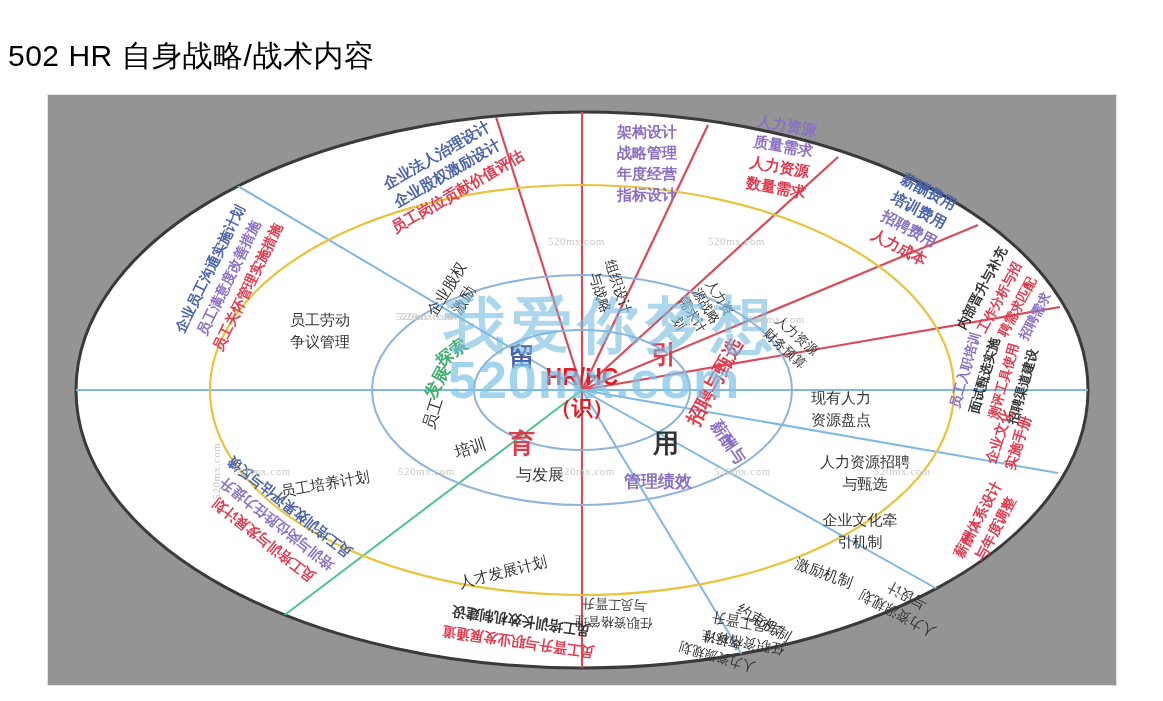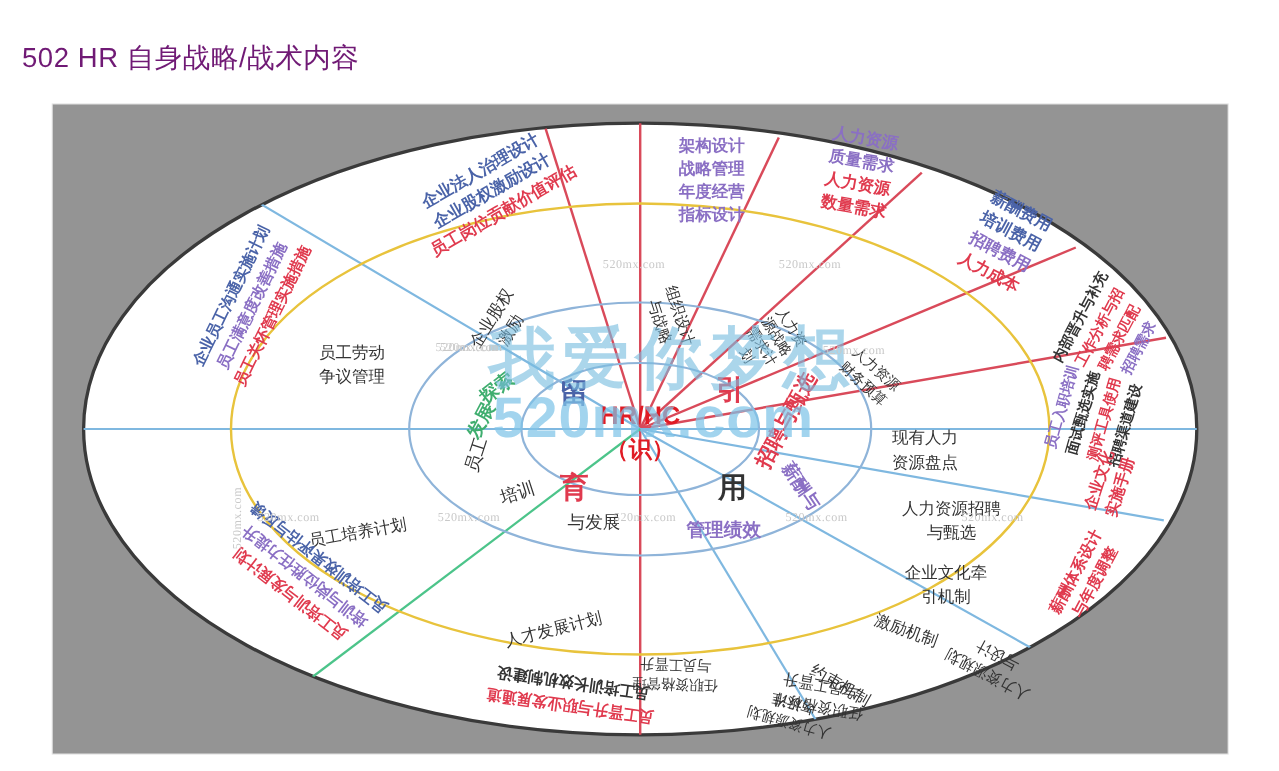--- a/index.html
+++ b/index.html
@@ -5,23 +5,23 @@
   html,body{margin:0;padding:0;}
   body{
     width:1163px;height:701px;
     background:#ffffff;
     font-family:"Liberation Sans","DejaVu Sans",sans-serif;
     overflow:hidden;
     position:relative;
   }
   #page-title{
     position:absolute;
-    left:20px; top:36px;
-    font-size:25px;
-    color:#701a75;
+    left:8px; top:36px;
+    font-size:30px;
+    color:#000000;
     font-weight:400;
     letter-spacing:0.5px;
     white-space:nowrap;
   }
   #slide-panel{
     position:absolute;
     left:48px; top:95px;
     width:1068px; height:590px;
     background:#949494;
     box-shadow:0 0 0 1px #e2e2e2;

